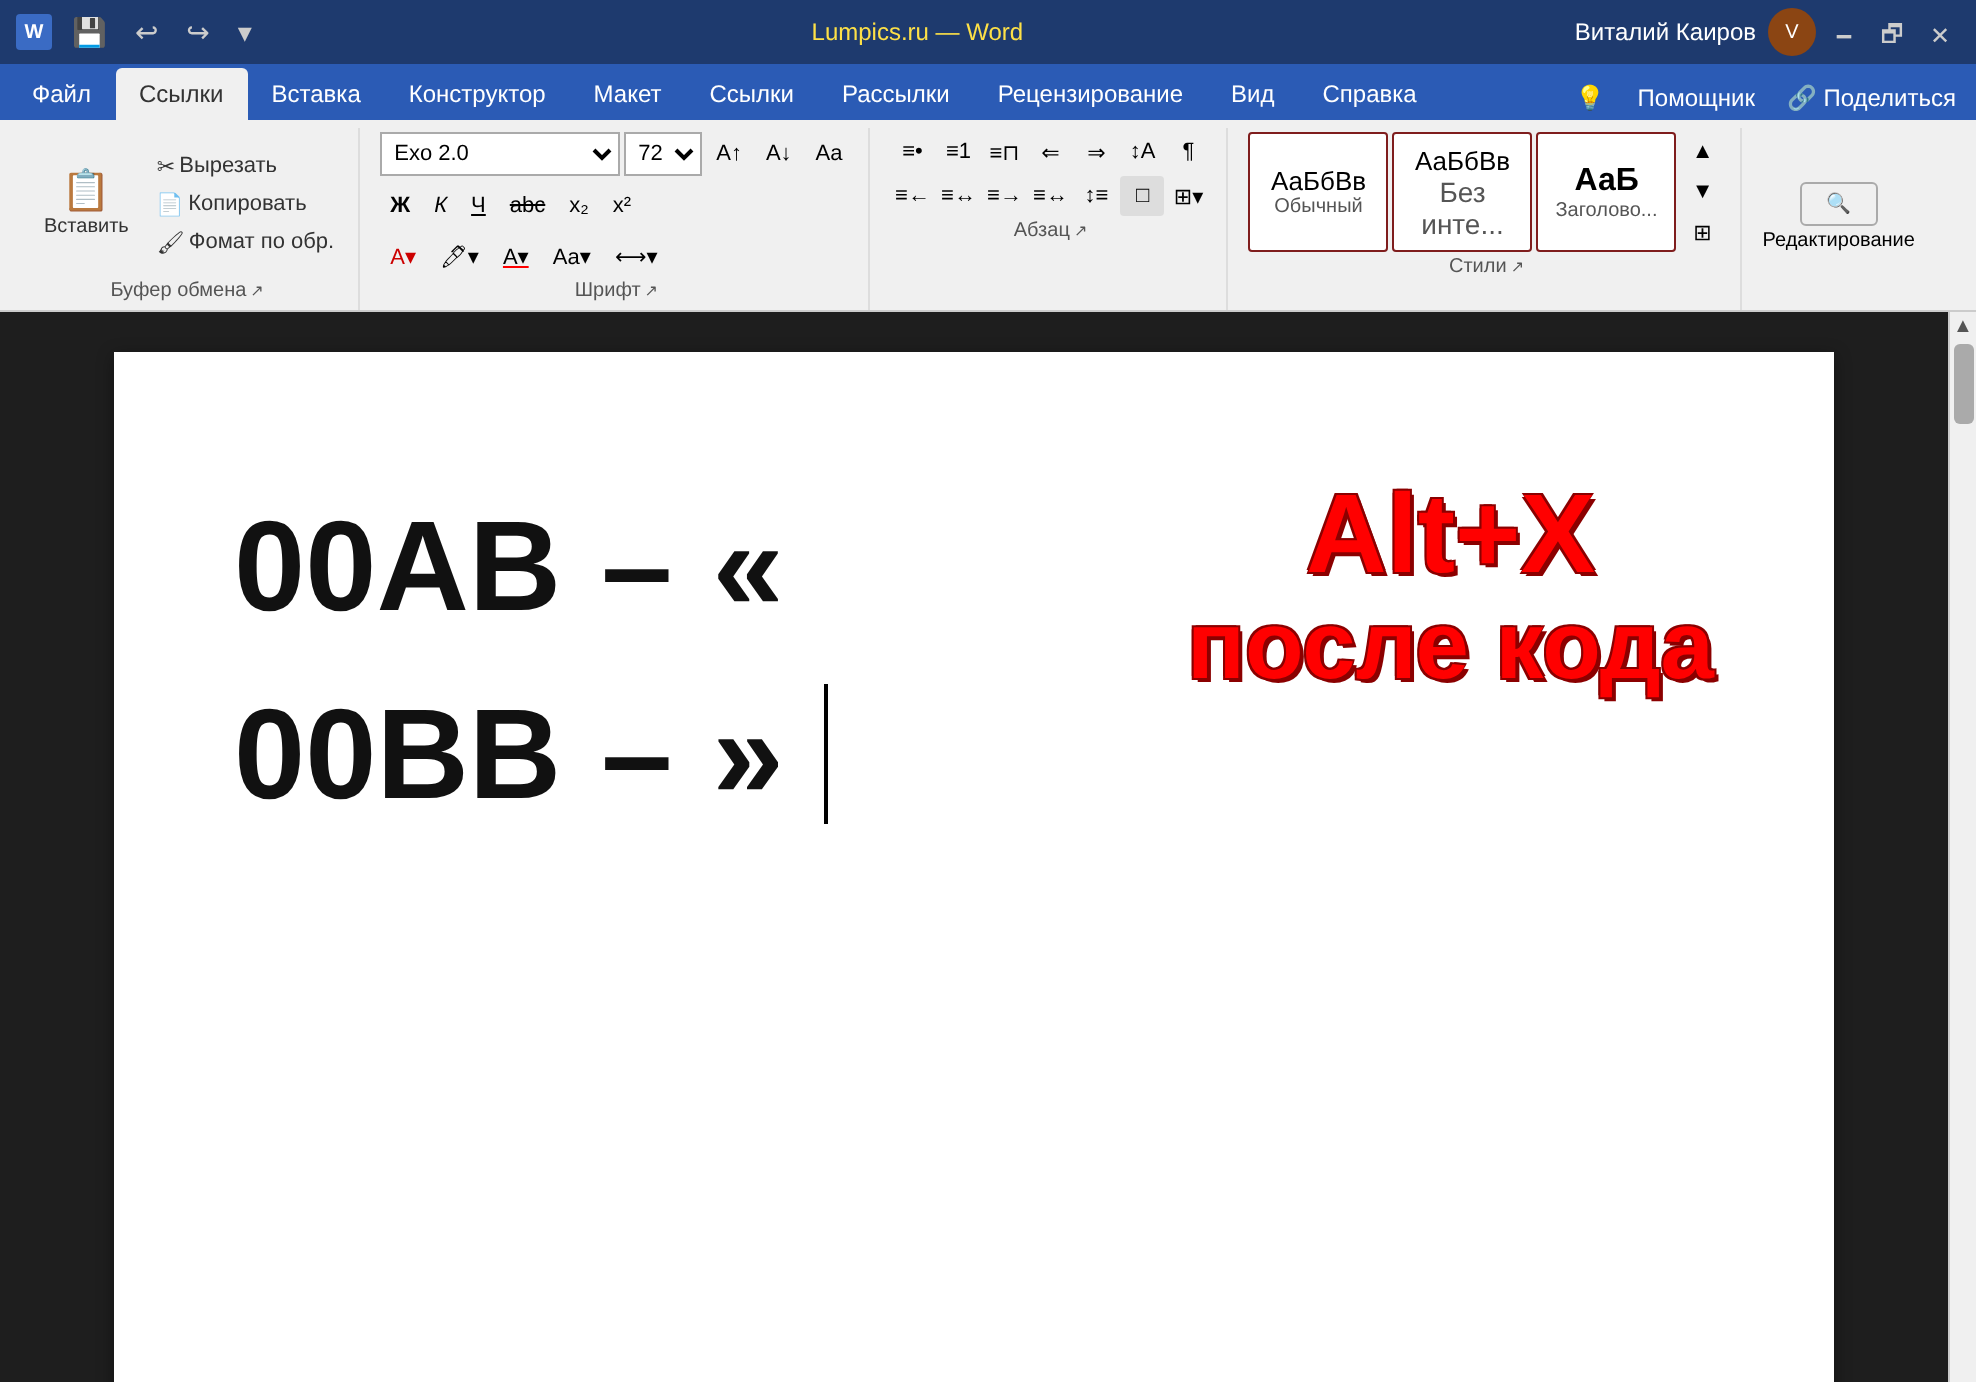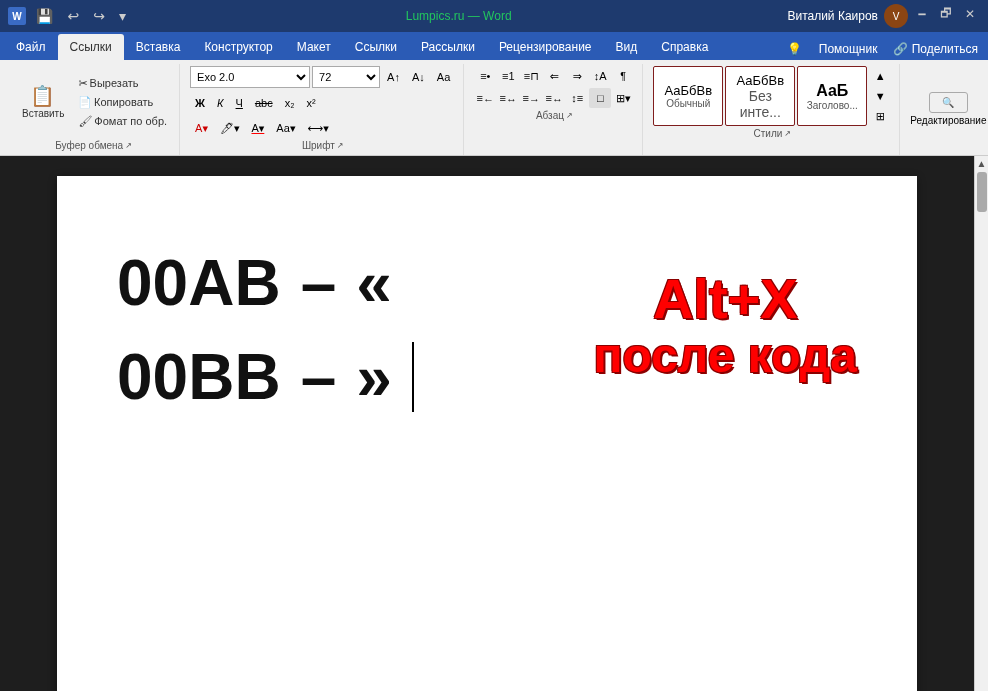--- a/index.html
+++ b/index.html
@@ -8,22 +8,22 @@
     
     .title-bar {
       background: #1e3a6e;
       height: 32px;
       display: flex;
       align-items: center;
       padding: 0 8px;
       color: white;
     }
     .title-bar-left { display: flex; align-items: center; gap: 6px; }
-    .title-bar-center { flex: 1; text-align: center; font-size: 12px; color: #22c55e; }
-    .title-bar-right { display: flex; align-items: flex-start; gap: 4px; }
+    .title-bar-center { flex: 1; text-align: center; font-size: 12px; color: #fde047; }
+    .title-bar-right { display: flex; align-items: flex-end; gap: 4px; }
     .title-icon { width: 18px; height: 18px; background: #3a6bc4; border-radius: 2px; display: flex; align-items: center; justify-content: center; font-size: 10px; color: white; font-weight: bold; }
     .undo-btn { color: #ccc; font-size: 14px; cursor: pointer; padding: 2px 4px; }
     .user-area { display: flex; align-items: center; gap: 6px; color: white; font-size: 12px; }
     .user-avatar { width: 24px; height: 24px; border-radius: 50%; background: #8b4513; display: flex; align-items: center; justify-content: center; font-size: 10px; color: white; overflow: hidden; }
     .win-btn { width: 20px; height: 20px; display: flex; align-items: center; justify-content: center; color: #ccc; font-size: 12px; cursor: pointer; }
 
     
     .ribbon-tabs {
       background: #2b5bb5;
       height: 28px;
@@ -106,21 +106,21 @@
       padding: 0 2px;
       width: 120px;
       cursor: pointer;
     }
     .size-select {
       background: white;
       border: 1px solid #aaa;
       height: 22px;
       font-size: 11px;
       padding: 0 2px;
-      width: 68px;
+      width: 39px;
       cursor: pointer;
     }
     .font-row1 { display: flex; gap: 2px; align-items: center; margin-bottom: 2px; }
     .font-row2 { display: flex; gap: 2px; align-items: center; margin-bottom: 2px; }
     .font-row3 { display: flex; gap: 2px; align-items: center; }
     .small-btn {
       border: 1px solid transparent;
       background: transparent;
       padding: 1px 4px;
       cursor: pointer;
@@ -206,21 +206,20 @@
     .annotation {
       position: absolute;
       right: 60px;
       top: 60px;
       font-size: 52px;
       font-weight: bold;
       color: red;
       text-shadow: 2px 2px 0 #8b0000, -1px -1px 0 #8b0000, 1px -1px 0 #8b0000, -1px 1px 0 #8b0000;
       line-height: 1.1;
       text-align: center;
-      margin-top: 32px;
     }
     .cursor-line {
       display: inline-block;
       width: 2px;
       height: 70px;
       background: black;
       vertical-align: middle;
     }
     
     .doc-wrapper { display: flex; flex: 1; overflow: hidden; }

